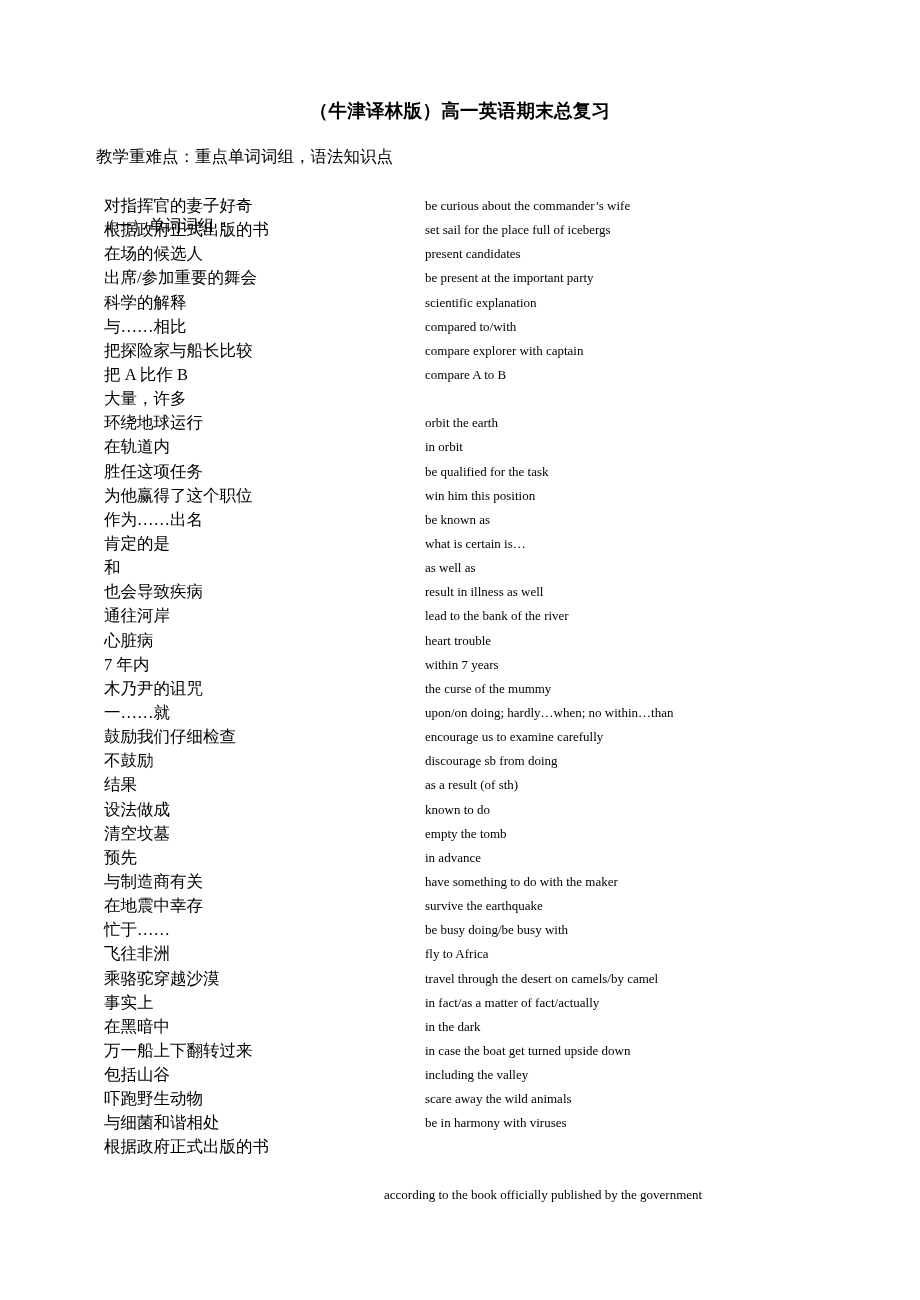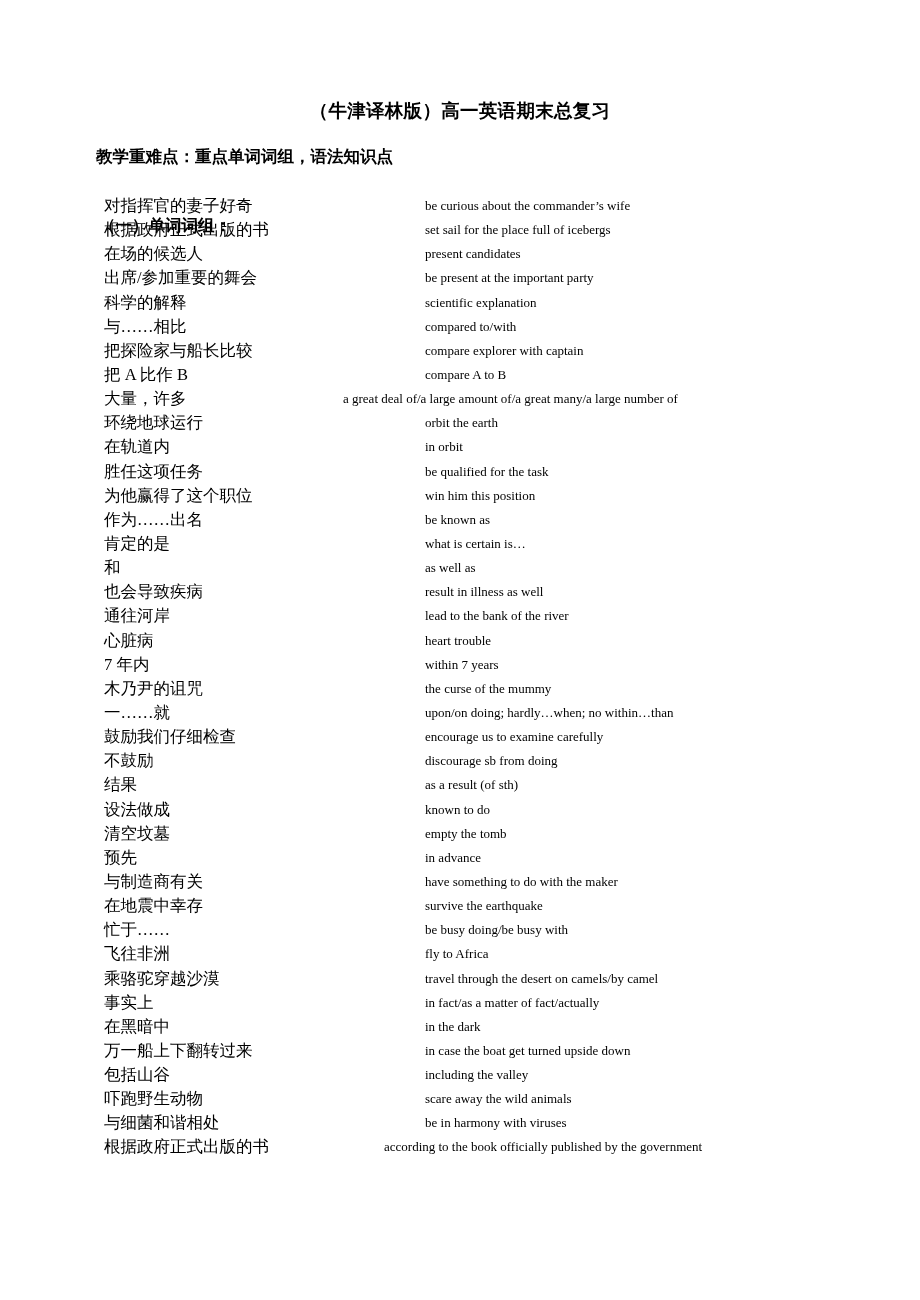--- a/index.html
+++ b/index.html
@@ -44,21 +44,20 @@
   .intro {
     position: absolute;
     left: 96px;
     top: 145px;
     width: 800px;
   }
   .intro-line {
     font-size: 16.5px;
     line-height: 23.5px;
     white-space: nowrap;
-    font-weight: bold;
   }
   .intro-line.indent {
     padding-left: 3px;
     margin-top: 45px;
   }
 
   
   .vocab-list {
     position: absolute;
     left: 8px;
@@ -82,21 +81,21 @@
   .vocab-en {
     position: absolute;
     left: 417px;
     top: 0;
     font-size: 13px;
     line-height: 24.15px;
     white-space: nowrap;
   }
   
   .vocab-row.wide-1 .vocab-en { left: 335px; }
-  .vocab-row.wide-2 .vocab-en { left: 376px; }
+  .vocab-row.wide-2 .vocab-en { left: 376px; margin-top: 48px; }
 </style>
 </head>
 <body>
 
 <div class="page">
 
   <div class="doc-title">（牛津译林版）高一英语期末总复习</div>
 
   <div class="intro">
       <div class="intro-line">教学重难点：重点单词词组，语法知识点</div>
@@ -131,21 +130,20 @@
       <div class="vocab-row">
         <span class="vocab-cn">把探险家与船长比较</span>
         <span class="vocab-en">compare explorer with captain</span>
       </div>
       <div class="vocab-row">
         <span class="vocab-cn">把 A 比作 B</span>
         <span class="vocab-en">compare A to B</span>
       </div>
       <div class="vocab-row wide-1">
         <span class="vocab-cn">大量，许多</span>
-        <span class="vocab-en">a great deal of/a large amount of/a great many/a large number of</span>
       </div>
       <div class="vocab-row">
         <span class="vocab-cn">环绕地球运行</span>
         <span class="vocab-en">orbit the earth</span>
       </div>
       <div class="vocab-row">
         <span class="vocab-cn">在轨道内</span>
         <span class="vocab-en">in orbit</span>
       </div>
       <div class="vocab-row">

